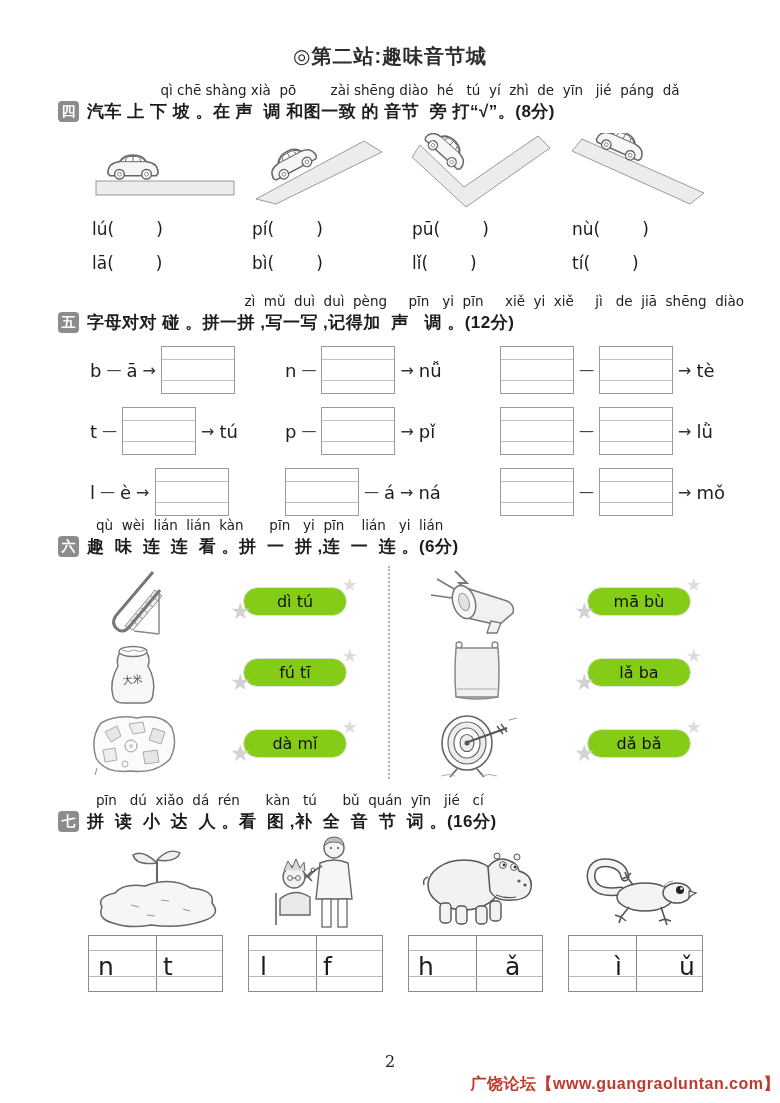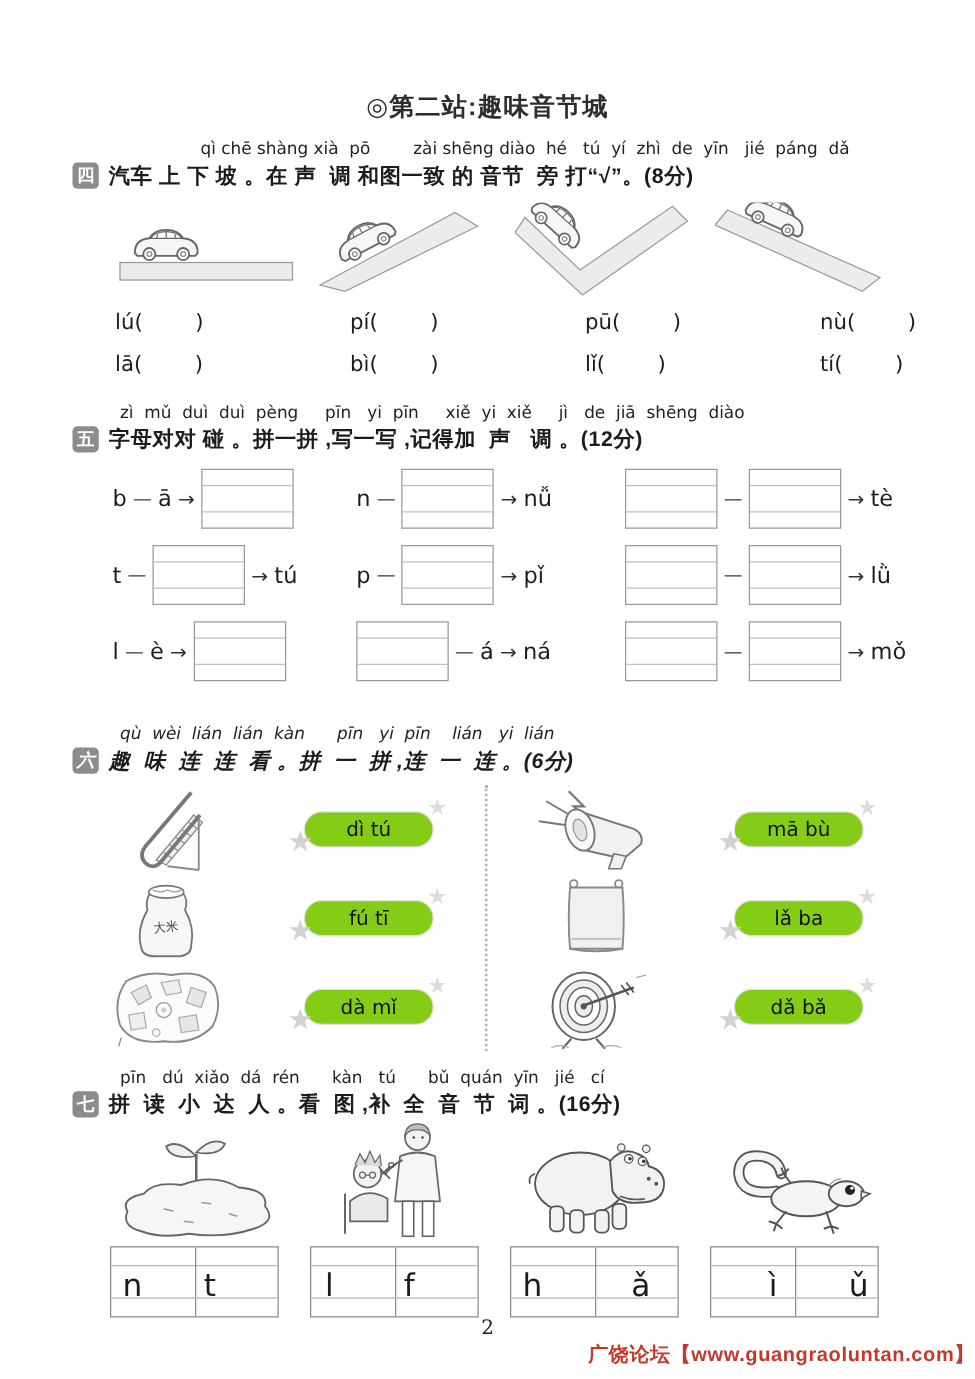--- a/index.html
+++ b/index.html
@@ -1,32 +1,32 @@
 <!DOCTYPE html>
 <html><head>
 <meta charset="utf-8">
 <style>
   html,body{margin:0;padding:0;background:#ffffff;}
   .page{position:relative;width:780px;height:1103px;background:#fff;overflow:hidden;
         font-family:"Liberation Sans","DejaVu Sans",sans-serif;color:#1c1c1c;}
   .py{font-family:"DejaVu Sans",sans-serif;}
   
-  .doc-title{padding-top:72px;text-align:center;font-size:20px;font-weight:700;
+  .doc-title{padding-top:43px;text-align:center;font-size:20px;font-weight:700;
              letter-spacing:1px;color:#2d2d2d;}
   
   .sec{margin-left:58px;margin-right:36px;}
   .pinyin-line{margin-left:38px;font-size:13.5px;color:#222;white-space:pre;line-height:17px;}
   .sec-head{display:flex;align-items:center;gap:8px;margin-top:1px;}
   .badge{flex:none;width:21px;height:21px;border-radius:4px;background:#8c8c8c;color:#fff;
          font-size:14px;font-weight:700;display:flex;align-items:center;justify-content:center;}
   .sec-title{font-size:17px;font-weight:700;letter-spacing:.5px;white-space:pre;}
   
   .row4{display:flex;margin-left:92px;margin-top:10px;}
   .col4{width:160px;flex:none;}
-  .syl-row{display:flex;margin-left:92px;margin-top:6px;font-size:17px;line-height:28px;gap:28px;}
+  .syl-row{display:flex;margin-left:92px;margin-top:6px;font-size:17px;line-height:28px;}
   .syl-col{width:160px;flex:none;display:flex;align-items:baseline;}
   .syl-gap{display:inline-block;width:42px;}
   
   .pbox{width:72px;height:46px;border:1.5px solid #9a9a9a;background:#fff;position:relative;flex:none;}
   .pbox::before,.pbox::after{content:"";position:absolute;left:0;right:0;height:1px;background:#c0c0c0;}
   .pbox::before{top:12px;}
   .pbox::after{bottom:12px;}
   
   .s5row{display:flex;margin-left:90px;margin-top:11px;align-items:center;height:50px;}
   .s5cell{display:flex;align-items:center;flex:none;}
@@ -173,21 +173,21 @@
         <span>)</span>
     </div>
     <div class="syl-col">
       <span>tí</span>
         <span>(</span>
         <span class="syl-gap"></span>
         <span>)</span>
     </div>
   </div>
 
-  <div class="sec" style="margin-top:16px;">
+  <div class="sec" style="margin-top:16px;text-align:right;">
     <div class="pinyin-line py">zì  mǔ  duì  duì  pèng     pīn   yi  pīn     xiě  yi  xiě     jì   de  jiā  shēng  diào</div>
     <div class="sec-head">
       <span class="badge">五</span>
       <span class="sec-title">字母对对 碰 。拼一拼 ,写一写 ,记得加  声   调 。(12分)</span>
     </div>
   </div>
 
   <div class="s5row">
     <div class="s5cell s5c1 py">
       <span class="ltr">b</span>
@@ -253,21 +253,21 @@
     </div>
     <div class="s5cell s5c3 py">
       <div class="pbox"></div>
       <span class="dash">—</span>
       <div class="pbox"></div>
       <span class="arrow">→</span>
         <span class="ltr">mǒ</span>
     </div>
   </div>
 
-  <div class="sec" style="margin-top:33px;font-style:italic;">
+  <div class="sec" style="margin-top:0;">
     <div class="pinyin-line py">qù  wèi  lián  lián  kàn      pīn   yi  pīn    lián   yi  lián</div>
     <div class="sec-head">
       <span class="badge">六</span>
       <span class="sec-title">趣  味  连  连  看 。拼  一  拼 ,连  一  连 。(6分)</span>
     </div>
   </div>
 
   <div class="match">
     <div class="m-left">
       <div class="m-row">

